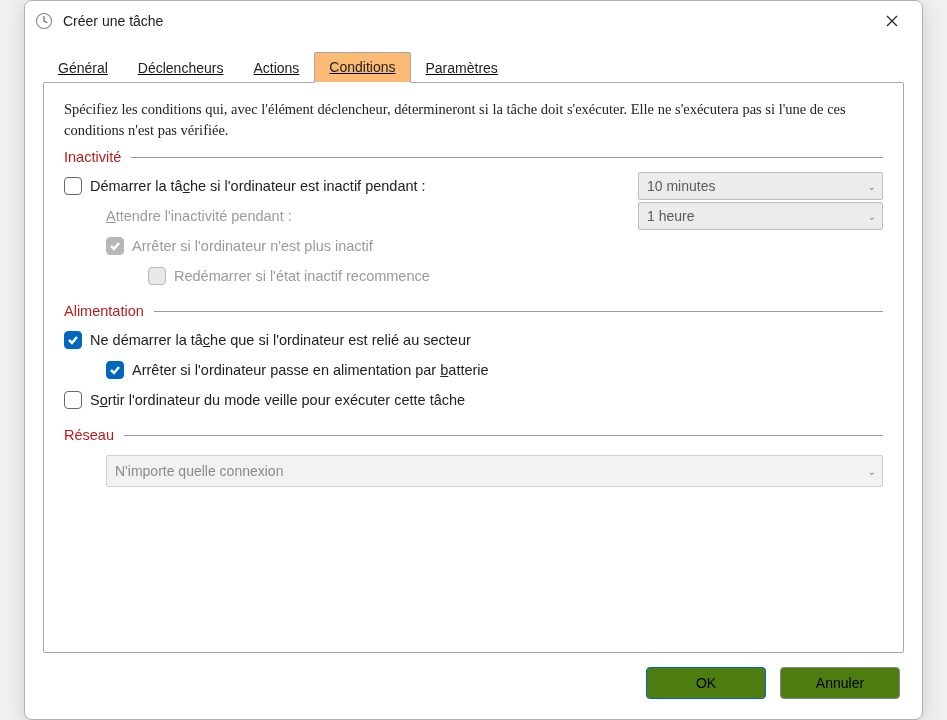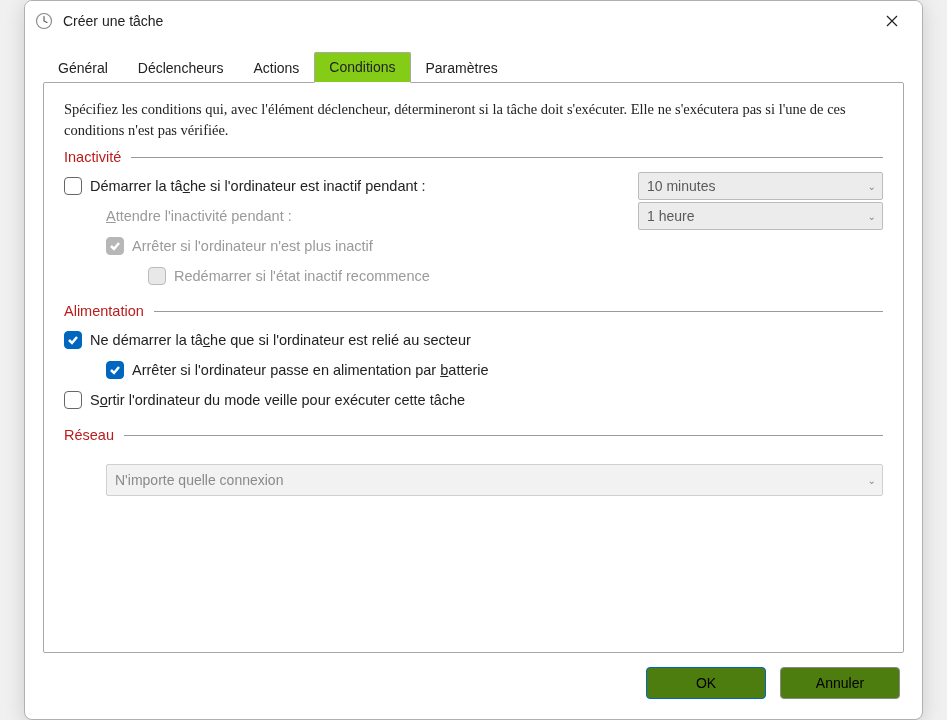--- a/index.html
+++ b/index.html
@@ -48,36 +48,37 @@
     cursor: pointer;
     border-radius: 4px;
   }
   .titlebar .close-btn svg { width: 12px; height: 12px; }
 
   .tabs {
     display: flex;
     padding: 10px 18px 0 18px;
     gap: 0;
     align-items: flex-end;
+    text-decoration: underline;
   }
   .tab {
     padding: 6px 14px 7px 14px;
     font-size: 14px;
     color: #222;
     cursor: pointer;
     border: 1px solid transparent;
     border-bottom: none;
     position: relative;
     top: 1px;
     background: transparent;
   }
   .tab.active {
     border: 1px solid #a8a8a8;
     border-bottom: 1px solid #ffffff;
-    background: #84cc16;
+    background: #fdba74;
     border-radius: 2px 2px 0 0;
   }
   .tab-content-wrap {
     flex: 1;
     margin: 0 18px 14px 18px;
     border: 1px solid #a8a8a8;
     border-radius: 2px;
     padding: 16px 20px 20px 20px;
     background: #ffffff;
     overflow: hidden;
@@ -320,21 +321,21 @@
         </div>
       </div>
 
       <div class="group">
         <div class="section-line">
           <span class="label">Réseau</span>
           <span class="rule"></span>
         </div>
 
 
-        <div class="row indent-1" style="margin-top:21px;justify-content:center;">
+        <div class="row indent-1" style="margin-top:12px;justify-content:center;">
           <span class="combo wide">
             <span>N'importe quelle connexion</span>
             <span class="chev">⌄</span>
           </span>
         </div>
       </div>
 
     </div>
   </div>
 

